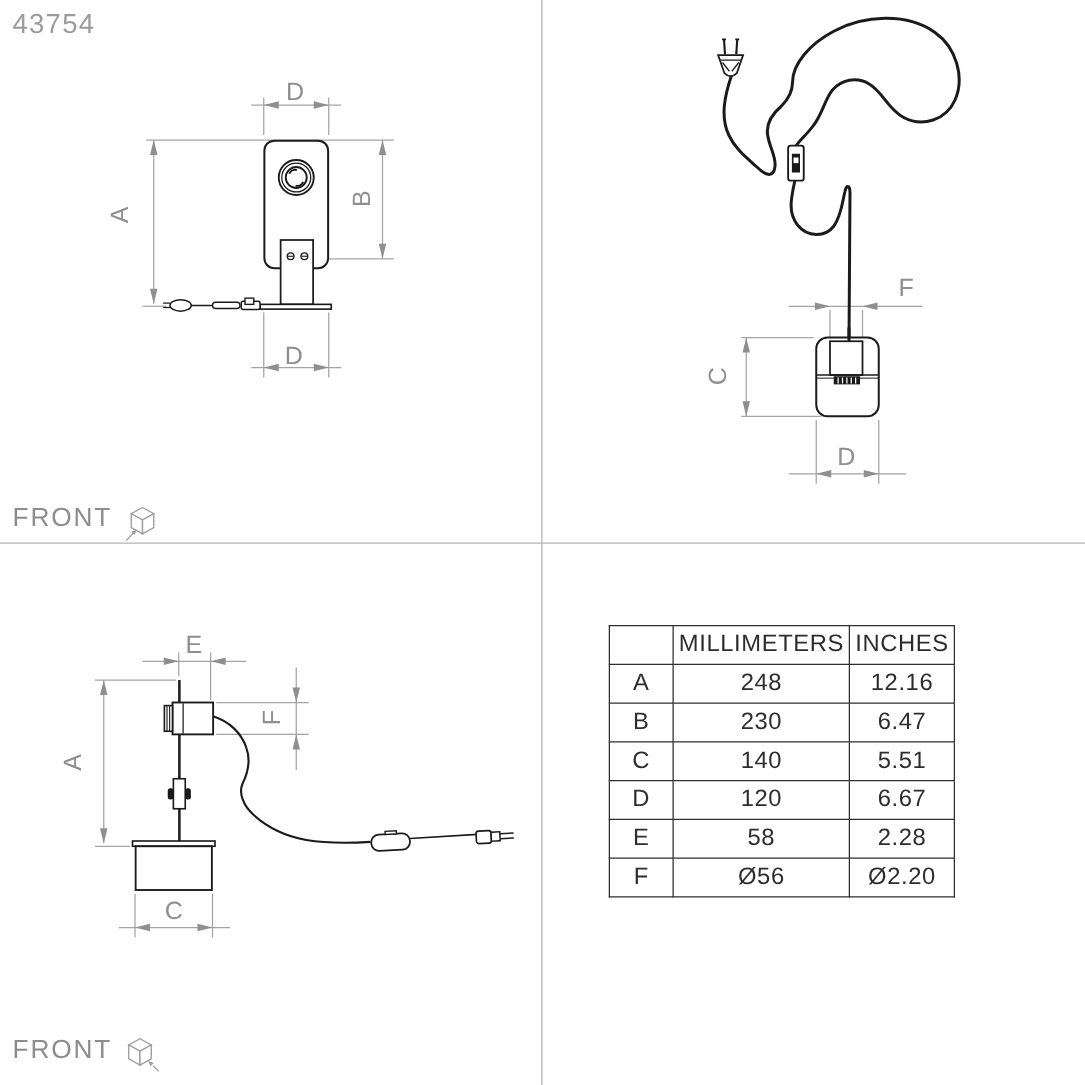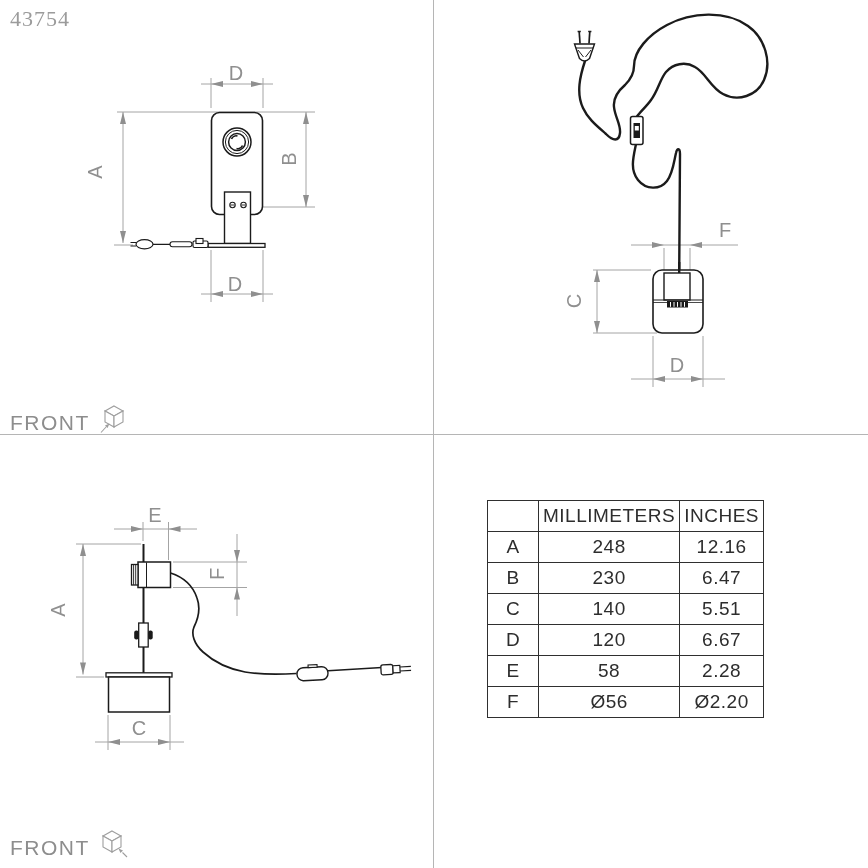--- a/index.html
+++ b/index.html
@@ -1,21 +1,21 @@
 <!DOCTYPE html>
 <html><head>
 <meta charset="utf-8">
 <style>
   html,body{margin:0;padding:0;background:#ffffff;}
   .canvas{position:relative;width:868px;height:868px;background:#fff;overflow:hidden;
           font-family:"Liberation Sans",sans-serif;}
   .divider-v{position:absolute;left:433px;top:0;width:1px;height:868px;background:#b5b5b5;}
   .divider-h{position:absolute;left:0;top:434px;width:868px;height:1px;background:#b5b5b5;}
-  .page-title{position:absolute;left:10px;top:6px;font-size:22px;color:#9b9b9b;letter-spacing:1px;font-family:Liberation Serif, serif;}
-  .view-label-row{position:absolute;display:flex;align-items:flex-end;gap:9px;}
+  .page-title{position:absolute;left:10px;top:6px;font-size:22px;color:#9b9b9b;letter-spacing:1px;}
+  .view-label-row{position:absolute;display:flex;align-items:flex-start;gap:9px;}
   .view-label{font-size:21px;color:#8d8d8d;letter-spacing:1.5px;}
   .vsvg{position:absolute;}
   svg text.dimlabel{font-family:"Liberation Sans",sans-serif;font-size:20px;fill:#8f8f8f;}
   .dim{stroke:#a4a4a4;stroke-width:1;fill:none;}
   .arr{fill:#8f8f8f;stroke:none;}
   .obj{stroke:#1b1b1b;fill:none;}
   .objw{stroke:#1b1b1b;fill:#ffffff;}
   .spec-table{position:absolute;left:487px;top:500px;border-collapse:collapse;
               font-size:19px;color:#2d2d2d;}
   .spec-table td,.spec-table th{border:1.4px solid #2f2f2f;text-align:center;

